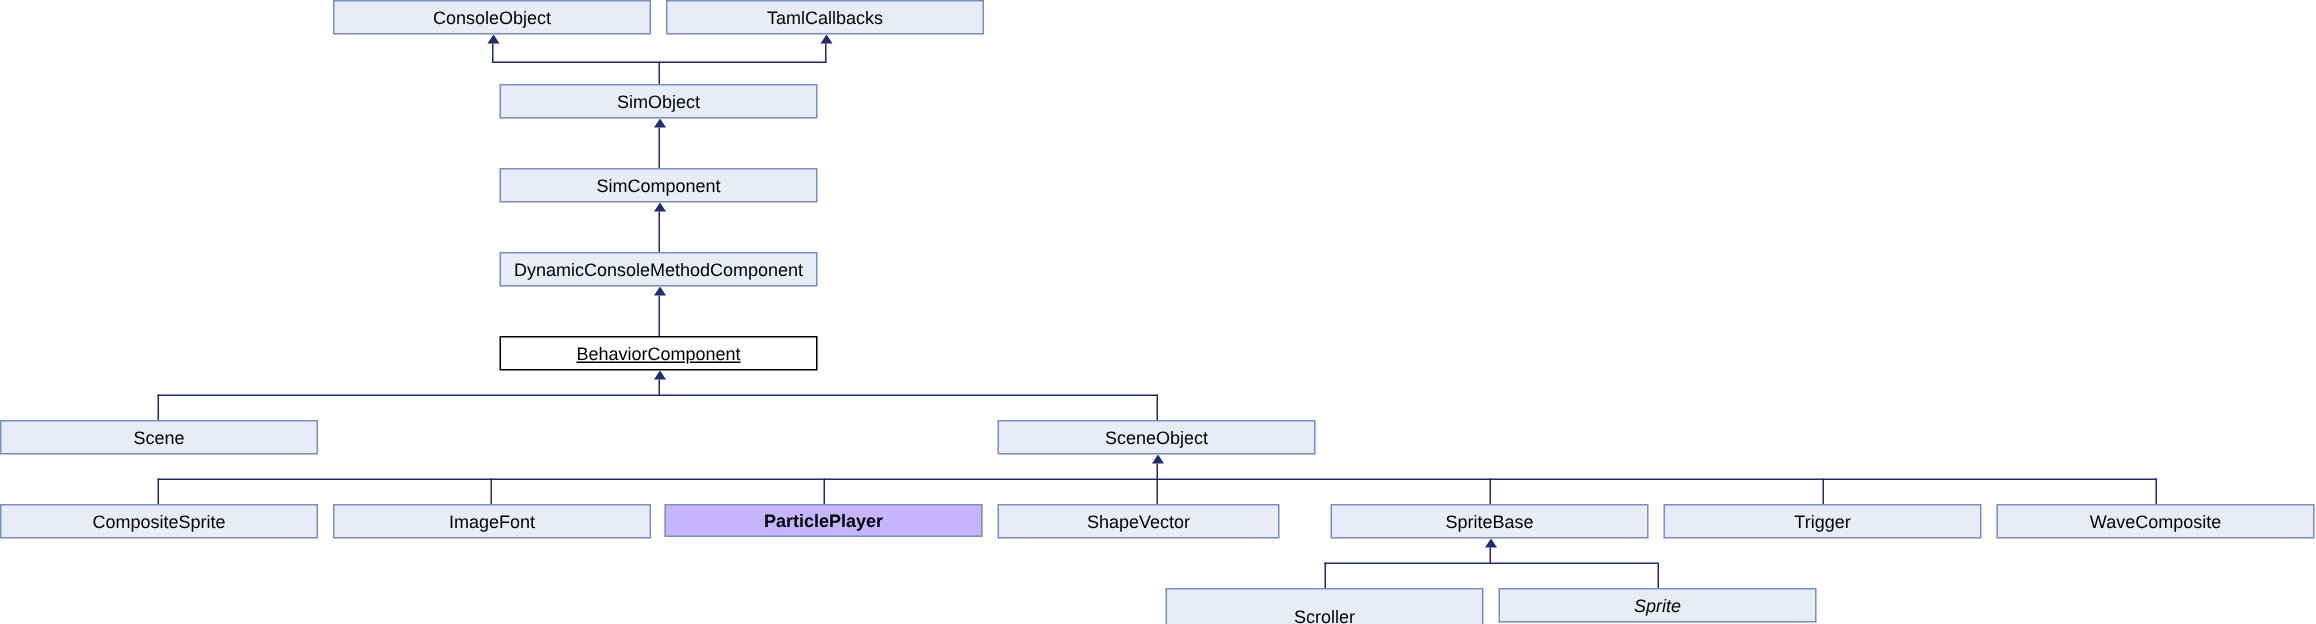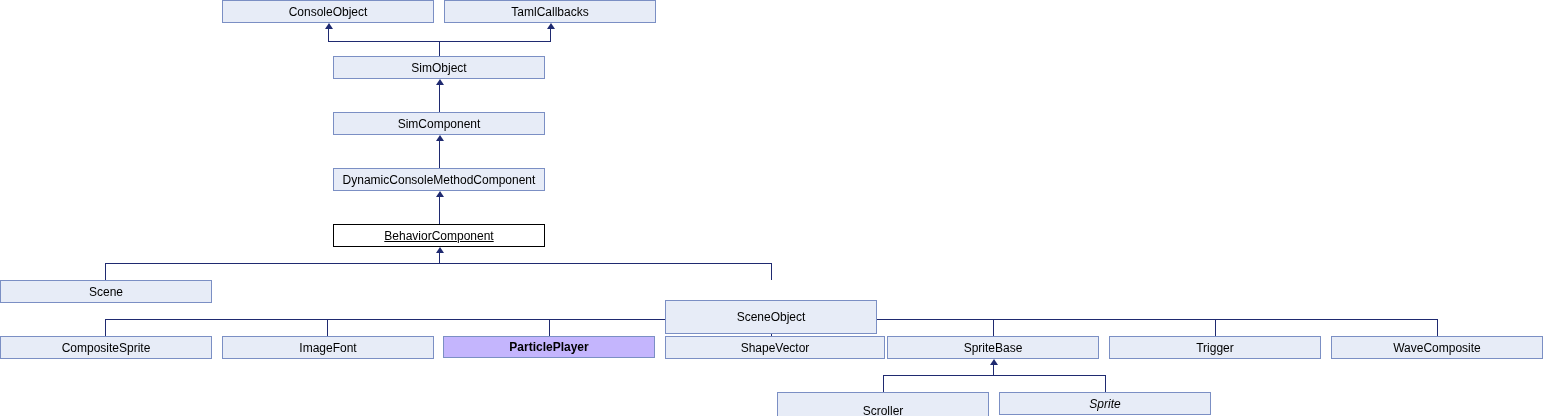--- a/index.html
+++ b/index.html
@@ -106,33 +106,33 @@
   </div>
   <div class="node" style="left: 333px; top: 168px; width: 212px; height: 23px; background: rgb(231, 236, 247); border-color: rgb(123, 143, 196); color: rgb(0, 0, 0);">
     <span class="label">DynamicConsoleMethodComponent</span>
   </div>
   <div class="node current" style="left: 333px; top: 224px; width: 212px; height: 23px; background: rgb(255, 255, 255); border-color: rgb(0, 0, 0); color: rgb(0, 0, 0); text-decoration: underline;">
     <span class="label">BehaviorComponent</span>
   </div>
   <div class="node" style="left: 0px; top: 280px; width: 212px; height: 23px; background: rgb(231, 236, 247); border-color: rgb(123, 143, 196); color: rgb(0, 0, 0);">
     <span class="label">Scene</span>
   </div>
-  <div class="node" style="left: 665px; top: 280px; width: 212px; height: 34px; background: rgb(231, 236, 247); border-color: rgb(123, 143, 196); color: rgb(0, 0, 0); margin-top: 20px;">
+  <div class="node" style="left: 665px; top: 280px; width: 212px; height: 23px; background: rgb(231, 236, 247); border-color: rgb(123, 143, 196); color: rgb(0, 0, 0);">
     <span class="label">SceneObject</span>
   </div>
   <div class="node" style="left: 0px; top: 336px; width: 212px; height: 23px; background: rgb(231, 236, 247); border-color: rgb(123, 143, 196); color: rgb(0, 0, 0);">
     <span class="label">CompositeSprite</span>
   </div>
   <div class="node" style="left: 222px; top: 336px; width: 212px; height: 23px; background: rgb(231, 236, 247); border-color: rgb(123, 143, 196); color: rgb(0, 0, 0); align-items: center;">
     <span class="label">ImageFont</span>
   </div>
   <div class="node" style="left: 443px; top: 336px; width: 212px; height: 22px; background: #c4b5fd; border-color: rgb(123, 143, 196); color: rgb(0, 0, 0); font-weight: bold;">
     <span class="label">ParticlePlayer</span>
   </div>
-  <div class="node" style="left: 665px; top: 336px; width: 220px; height: 23px; background: rgb(231, 236, 247); border-color: rgb(123, 143, 196); color: rgb(0, 0, 0);">
+  <div class="node" style="left: 665px; top: 336px; width: 188px; height: 23px; background: rgb(231, 236, 247); border-color: rgb(123, 143, 196); color: rgb(0, 0, 0);">
     <span class="label">ShapeVector</span>
   </div>
   <div class="node" style="left: 887px; top: 336px; width: 212px; height: 23px; background: rgb(231, 236, 247); border-color: rgb(123, 143, 196); color: rgb(0, 0, 0);">
     <span class="label">SpriteBase</span>
   </div>
   <div class="node" style="left: 1331px; top: 336px; width: 212px; height: 23px; background: rgb(231, 236, 247); border-color: rgb(123, 143, 196); color: rgb(0, 0, 0);">
     <span class="label">WaveComposite</span>
   </div>
   <div class="node" style="left: 1109px; top: 336px; width: 212px; height: 23px; background: rgb(231, 236, 247); border-color: rgb(123, 143, 196); color: rgb(0, 0, 0);">
     <span class="label">Trigger</span>

